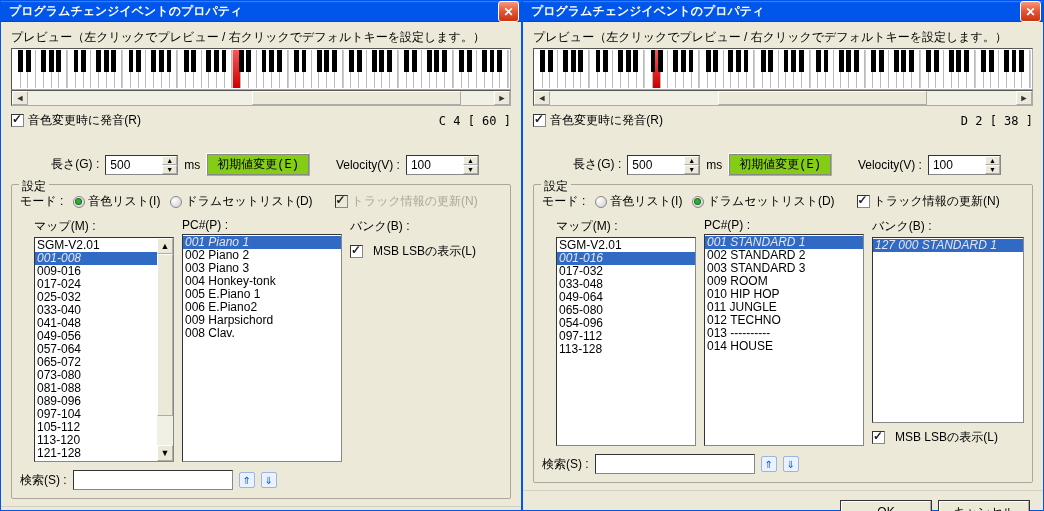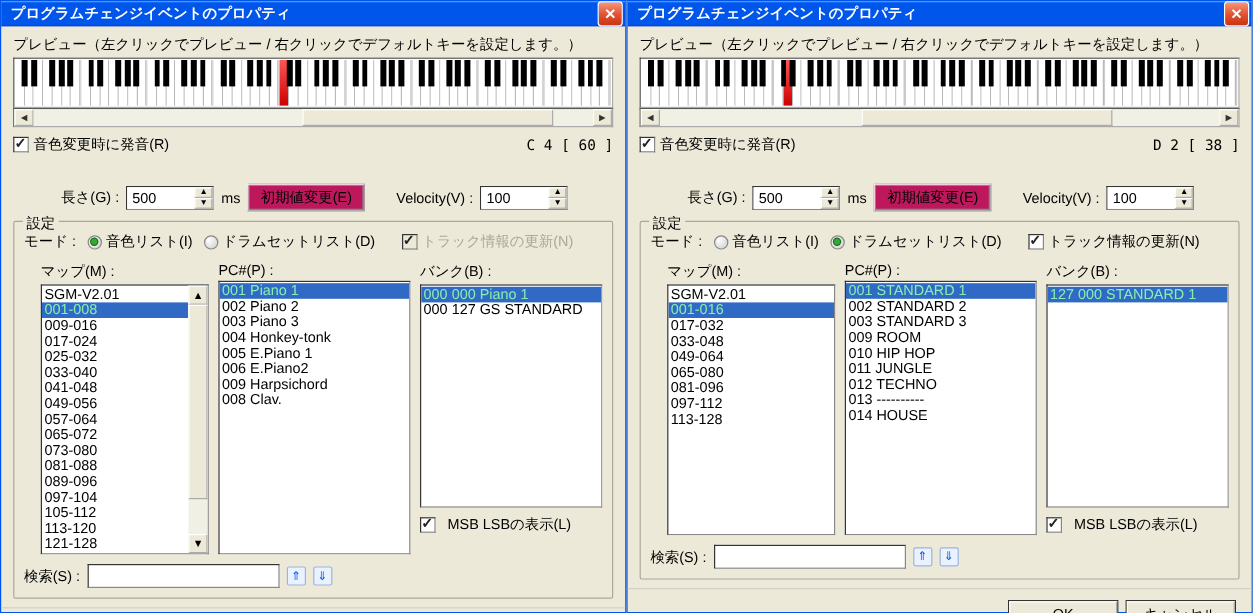--- a/index.html
+++ b/index.html
@@ -29,38 +29,38 @@
   .checkbox { width: 13px; height: 13px; border: 1px inset #888; background: #fff; margin-right: 4px; position: relative; }
   .checkbox.checked::after { content: "✓"; position: absolute; top: -3px; left: 0px; font-size: 12px; color: #222; font-weight: bold; }
   .checkbox.disabled { background: #ece9d8; }
   .note-display { margin-left: auto; font-family: monospace; }
   
   .param-row { display: flex; align-items: center; gap: 6px; margin-top: 24px; }
   .spin { display: inline-flex; border: 1px inset #888; background: #fff; height: 20px; }
   .spin input { border: none; width: 56px; padding: 0 4px; font-size: 12px; outline: none; }
   .spin .spbtns { width: 15px; display: flex; flex-direction: column; }
   .spin .spb { flex: 1; background: #ece9d8; border: 1px outset #fff; font-size: 7px; display: flex; align-items: center; justify-content: center; }
-  .btn { background: #be185d; border: 1px outset #fff; box-shadow: 0 0 0 1px #888 inset; padding: 2px 10px; cursor: pointer; }
+  .btn { background: #84cc16; border: 1px outset #fff; box-shadow: 0 0 0 1px #888 inset; padding: 2px 10px; cursor: pointer; font-family: Liberation Mono, monospace; }
   
   .groupbox { border: 1px solid #aca899; border-radius: 2px; margin-top: 8px; padding: 8px; position: relative; flex: 1; display: flex; flex-direction: column; }
   .groupbox > .legend { position: absolute; top: -7px; left: 7px; background: #ece9d8; padding: 0 3px; }
   
   .mode-row { display: flex; align-items: center; gap: 10px; margin-bottom: 8px; }
   .radio { width: 12px; height: 12px; border-radius: 50%; border: 1px solid #888; background: radial-gradient(circle at 30% 30%, #fff, #ccc); position: relative; margin-right: 3px; }
   .radio.sel::after { content: ""; width: 5px; height: 5px; background: #33aa33; border-radius: 50%; position: absolute; top: 2px; left: 2px; box-shadow: 0 0 0 1px #197019; }
   .radio-label { display: inline-flex; align-items: center; }
   .disabled-text { color: #aca899; }
   
   .lists-row { display: flex; gap: 8px; flex: 1; overflow: hidden; padding-left: 14px; }
   .col { display: flex; flex-direction: column; }
   .col-label { margin-bottom: 2px; }
   .listbox { border: 1px inset #888; background: #fff; flex: 1; overflow: hidden; display: flex; }
   .list-items { flex: 1; overflow: hidden; padding: 1px 0; }
   .list-item { padding: 0 2px; white-space: nowrap; line-height: 13px; height: 13px; overflow: hidden; }
-  .list-item.sel { background: #316ac5; color: #86efac; }
+  .list-item.sel { background: #316ac5; color: #e5e5e5; font-style: italic; }
   .vsb { width: 16px; background: #f0f0e4; display: flex; flex-direction: column; }
   .vsb .arrow { height: 16px; background: #ece9d8; border: 1px outset #fff; display: flex; align-items: center; justify-content: center; font-size: 9px; }
   .vsb .vtrack { flex: 1; position: relative; }
   .vsb .vthumb { position: absolute; left: 0; width: 100%; background: #ece9d8; border: 1px outset #fff; }
   
   .under-row { display: flex; align-items: center; margin-top: 8px; gap: 6px; }
   .search-input { border: 1px inset #888; background: #fff; height: 20px; width: 160px; }
   .mini-icon { width: 16px; height: 16px; display: inline-flex; align-items: center; justify-content: center; font-size: 10px; color: #0055ea; border: 1px solid #9cb4e0; background: #eaf2ff; border-radius:2px; }
   
   .button-row { display: flex; justify-content: flex-end; gap: 8px; padding: 10px 14px 12px; border-top: 1px solid #d4d0c8; }
@@ -338,26 +338,20 @@
                 <div class="list-item">004 Honkey-tonk</div>
                 <div class="list-item">005 E.Piano 1</div>
                 <div class="list-item">006 E.Piano2</div>
                 <div class="list-item">009 Harpsichord</div>
                 <div class="list-item">008 Clav.</div>
               </div>
           </div>
         </div>
         <div class="col" style="flex:1">
           <div class="col-label">バンク(B) :</div>
-          <div class="listbox" style="flex:0 0 186px">
-            <div class="list-items" id="bank-left">
-                <div class="list-item sel">000 000 Piano 1</div>
-                <div class="list-item">000 127 GS STANDARD</div>
-              </div>
-          </div>
           <div class="under-row" style="margin-top:6px">
             <span class="checkbox checked"></span>
             <span>MSB LSBの表示(L)</span>
           </div>
         </div>
       </div>
 
       <div class="under-row">
         <span>検索(S) :</span>
         <div class="search-input"></div>
@@ -603,21 +597,21 @@
         <div class="col" style="width:140px">
           <div class="col-label">マップ(M) :</div>
           <div class="listbox">
             <div class="list-items" id="map-right">
                 <div class="list-item">SGM-V2.01</div>
                 <div class="list-item sel">001-016</div>
                 <div class="list-item">017-032</div>
                 <div class="list-item">033-048</div>
                 <div class="list-item">049-064</div>
                 <div class="list-item">065-080</div>
-                <div class="list-item">081-096</div>
+                <div class="list-item">054-096</div>
                 <div class="list-item">097-112</div>
                 <div class="list-item">113-128</div>
               </div>
           </div>
         </div>
         <div class="col" style="width:160px">
           <div class="col-label">PC#(P) :</div>
           <div class="listbox">
             <div class="list-items" id="pc-right">
                 <div class="list-item sel">001 STANDARD 1</div>

